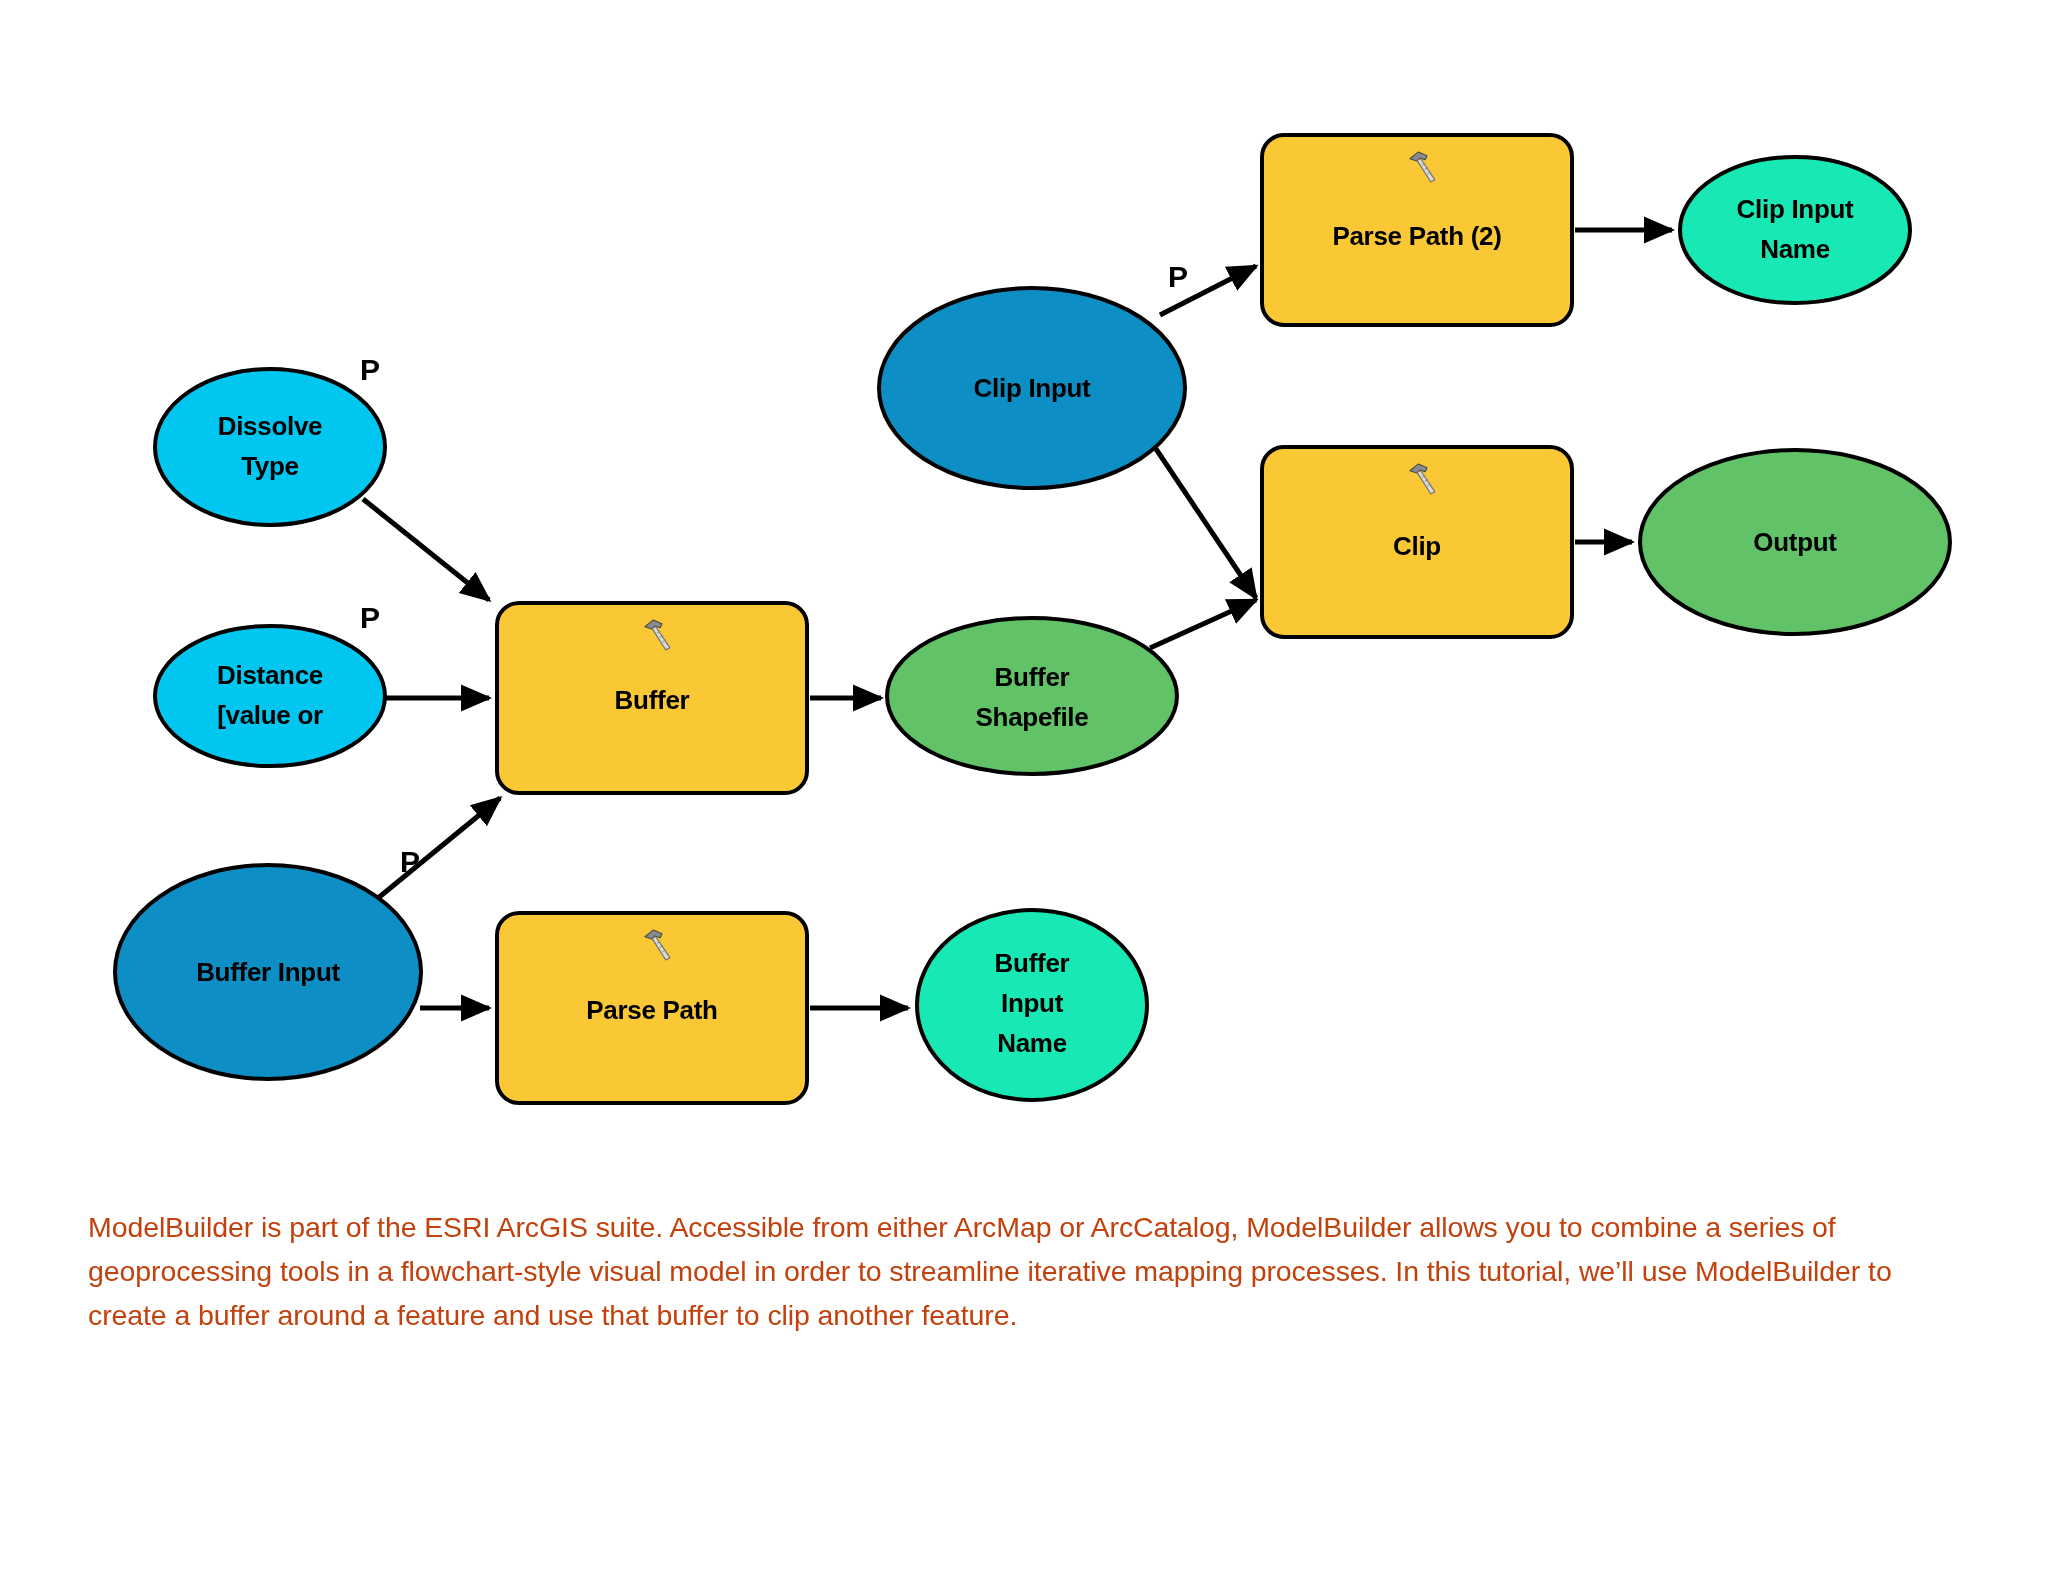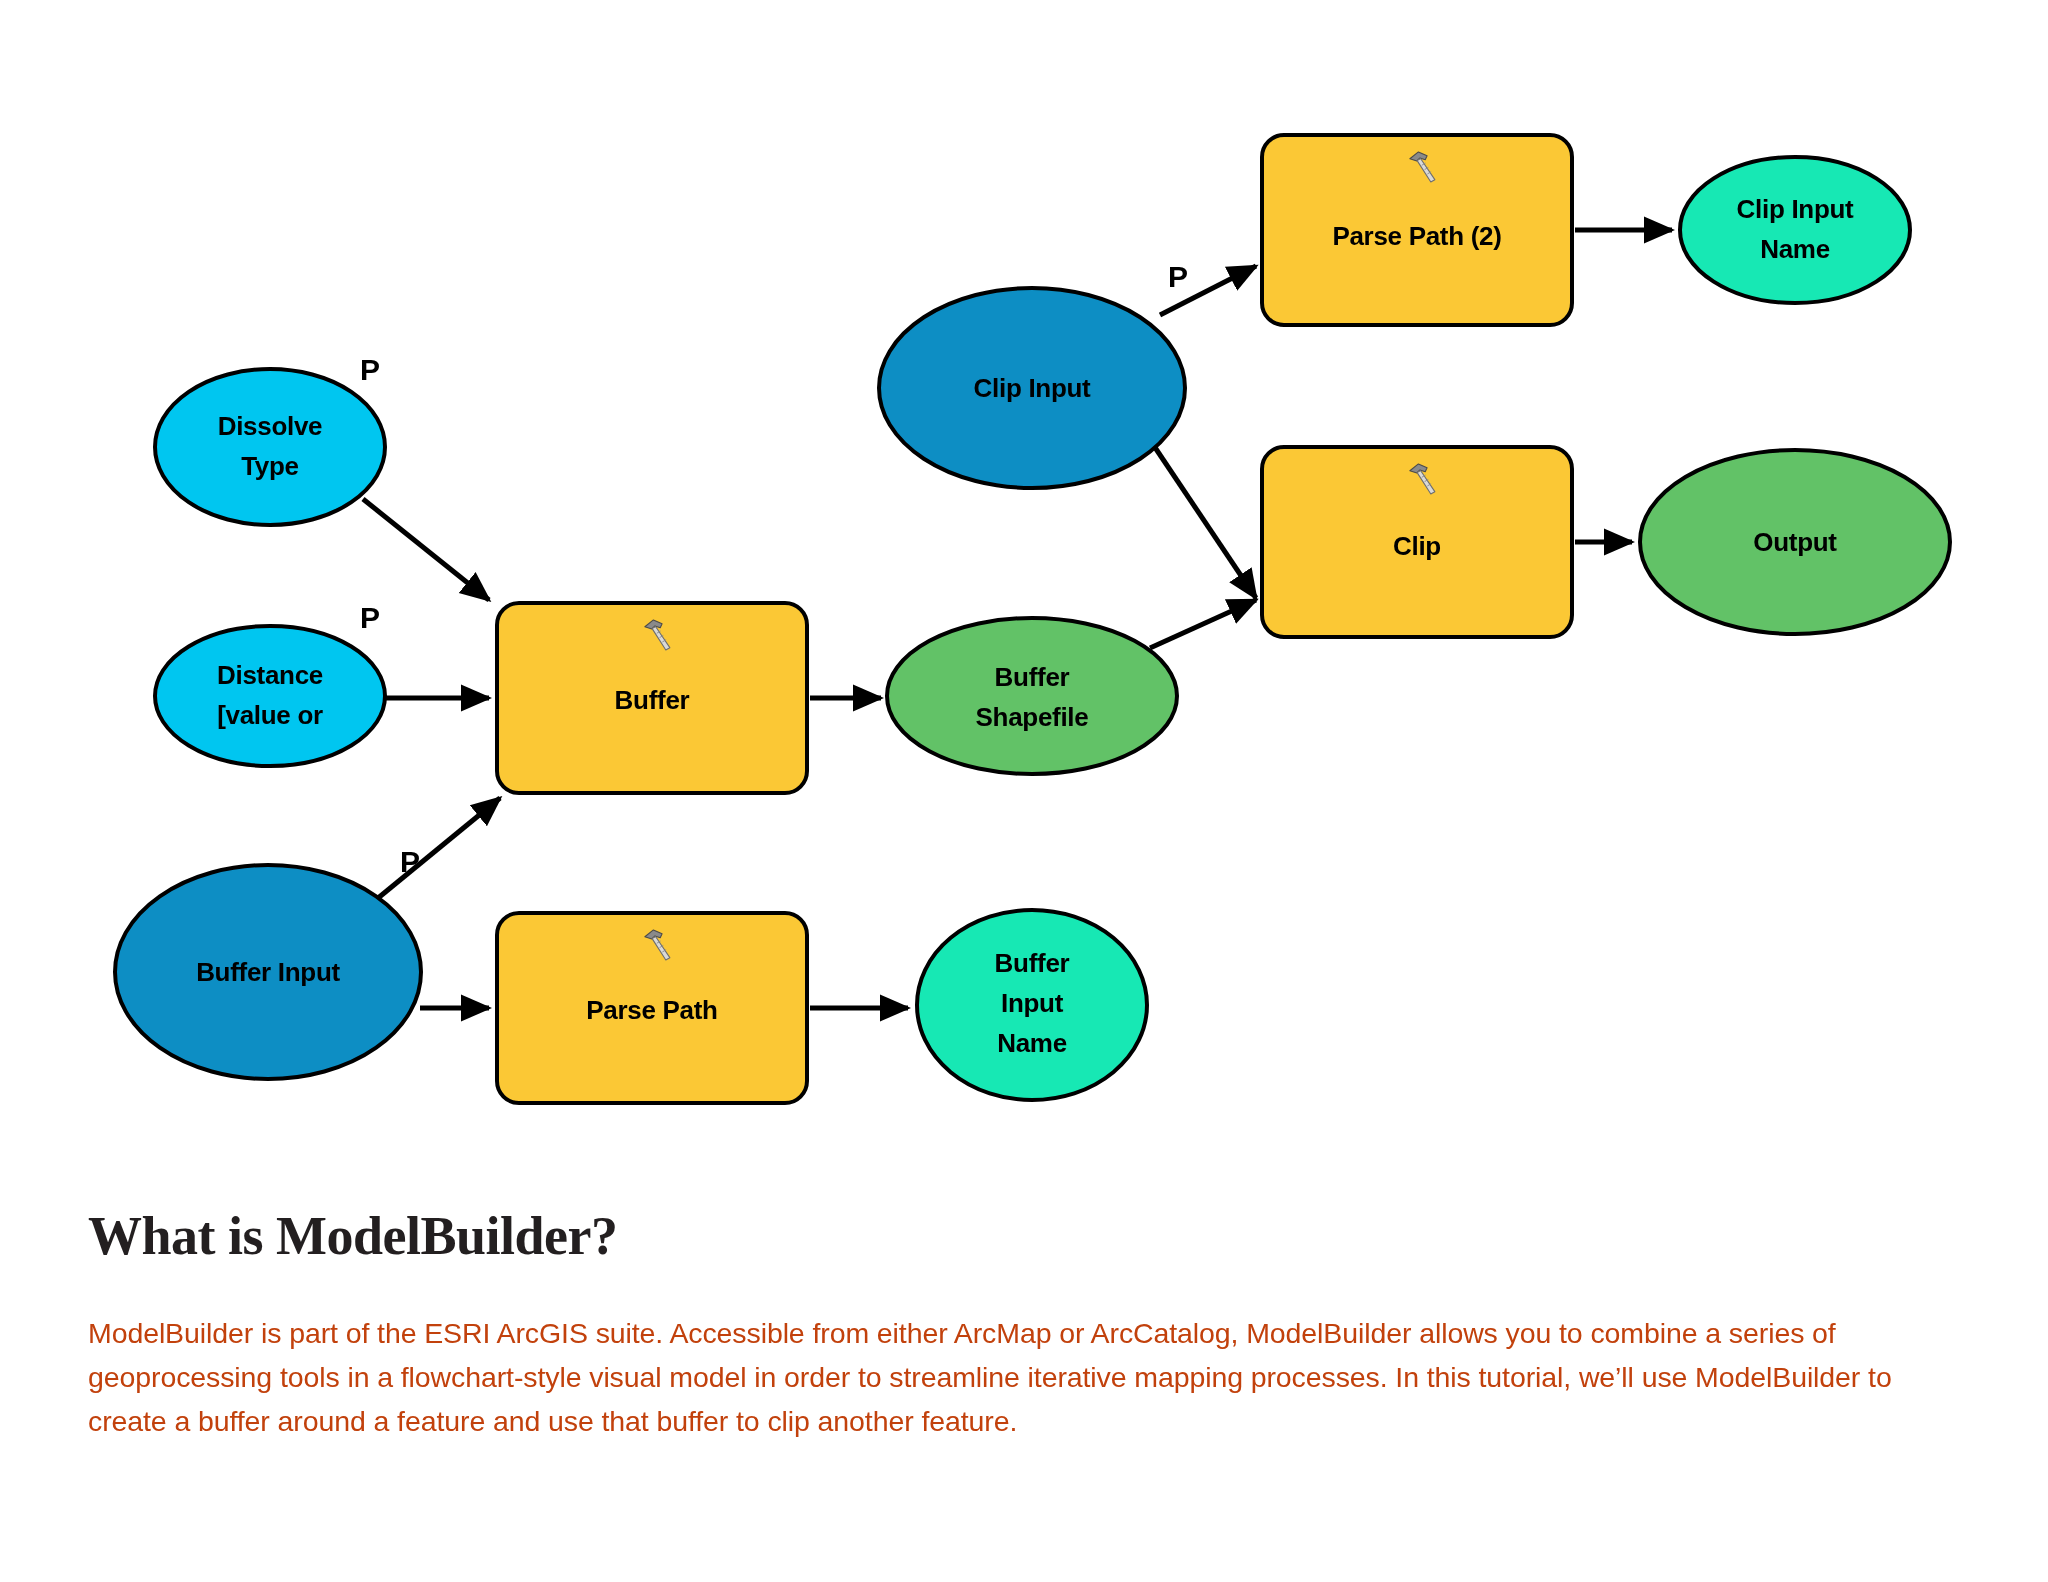--- a/index.html
+++ b/index.html
@@ -204,18 +204,17 @@
       <g>
         <text class="p-label" x="370" y="380">P</text>
         <text class="p-label" x="370" y="628">P</text>
         <text class="p-label" x="410" y="872">P</text>
         <text class="p-label" x="1178" y="287">P</text>
       </g>
     </svg>
   </div>
 
   <div id="textblock">
-    <h1 id="heading">What is ModelBuilder?</h1>
     <p id="paragraph">ModelBuilder is part of the ESRI ArcGIS suite. Accessible from either ArcMap or ArcCatalog, ModelBuilder allows you to combine a series of geoprocessing tools in a flowchart-style visual model in order to streamline iterative mapping processes. In this tutorial, we’ll use ModelBuilder to create a buffer around a feature and use that buffer to clip another feature.</p>
   </div>
 
 
 </div>
 
 </body></html>

